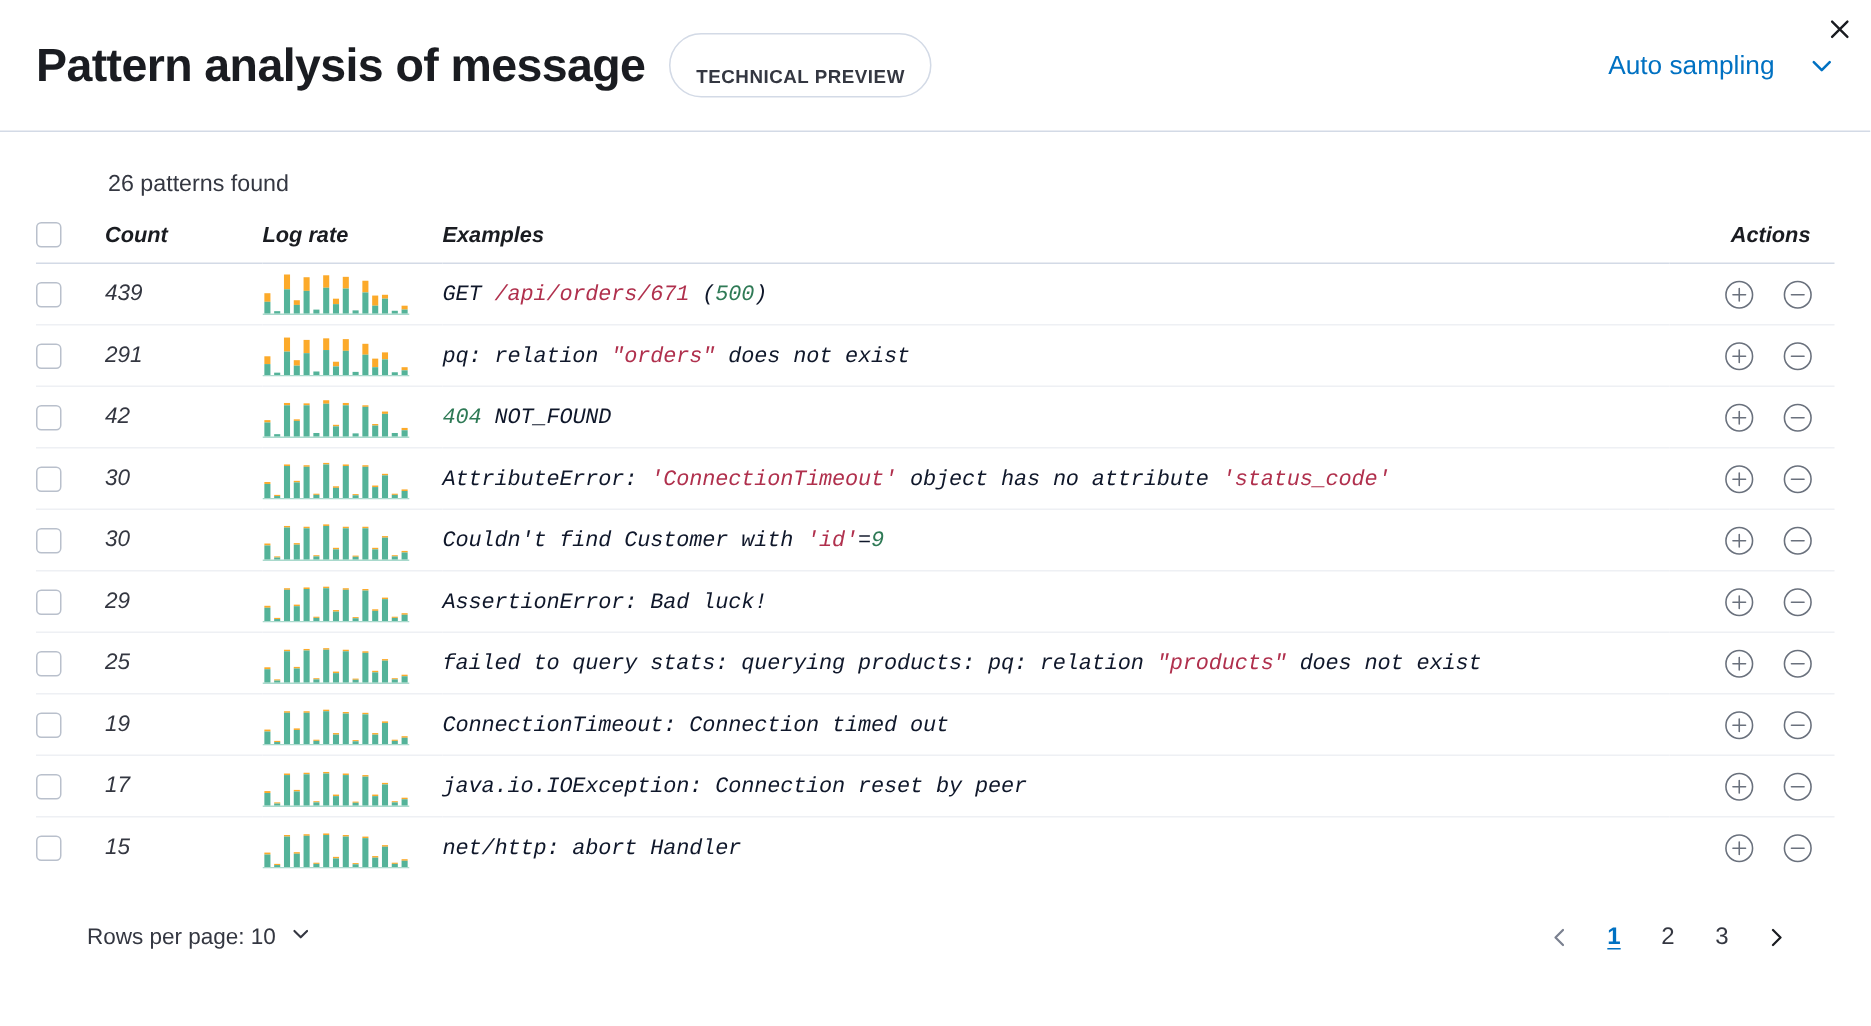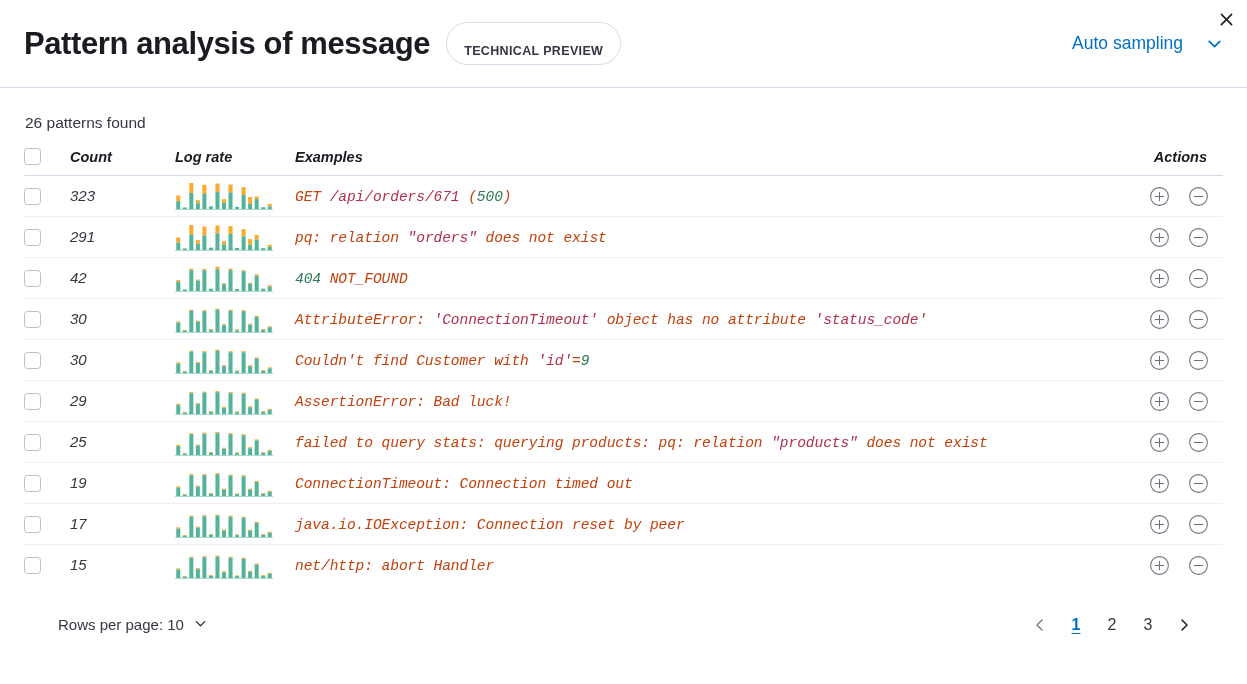--- a/index.html
+++ b/index.html
@@ -69,20 +69,21 @@
     color: #1a1c21;
   }
 
   
   .content { padding: 0 24px; }
 
   .patterns-found {
     font-size: 15.5px;
     color: #343741;
     padding: 26px 0 16px 1px;
+    margin-left: 47px;
   }
 
   table.ptable {
     width: 100%;
     border-collapse: collapse;
     table-layout: fixed;
     font-style: italic;
   }
   table.ptable th {
     font-size: 14.5px;
@@ -129,21 +130,21 @@
     height: 28px;
   }
 
   .example {
     font-family: "Liberation Mono", "DejaVu Sans Mono", monospace;
     font-size: 14.6px;
     letter-spacing: -0.1px;
     white-space: nowrap;
     color: #765b96;
   }
-  .tok-kw   { color: #c2410c; }
+  .tok-kw   { color: #0f172a; }
   .tok-str  { color: #b0304d; }
   .tok-num  { color: #2f7a56; }
 
   .actions-cell {
     display: flex;
     justify-content: flex-end;
     align-items: center;
     gap: 18px;
     padding-right: 14px;
   }
@@ -244,21 +245,21 @@
         <th>Log rate</th>
         <th>Examples</th>
         <th class="th-actions">Actions</th>
       </tr>
     </thead>
     <tbody id="tbody">
         <tr>
           <td>
             <span class="cbox"></span>
           </td>
-          <td><span class="count-val">323</span></td>
+          <td><span class="count-val">439</span></td>
           <td><span><svg class="spark" viewBox="0 0 98 28" preserveAspectRatio="none">
                 <rect x="0" y="27" width="98" height="1" fill="#54b399" opacity="0.5"></rect>
                 <rect x="1.24" y="13.48" width="4.05" height="5.72" fill="#fcaa2a"></rect>
                 <rect x="1.24" y="19.20" width="4.05" height="7.80" fill="#54b399"></rect>
                 <rect x="7.77" y="25.44" width="4.05" height="1.56" fill="#54b399"></rect>
                 <rect x="14.31" y="1.00" width="4.05" height="9.88" fill="#fcaa2a"></rect>
                 <rect x="14.31" y="10.88" width="4.05" height="16.12" fill="#54b399"></rect>
                 <rect x="20.84" y="18.16" width="4.05" height="3.12" fill="#fcaa2a"></rect>
                 <rect x="20.84" y="21.28" width="4.05" height="5.72" fill="#54b399"></rect>
                 <rect x="27.37" y="2.82" width="4.05" height="9.10" fill="#fcaa2a"></rect>

